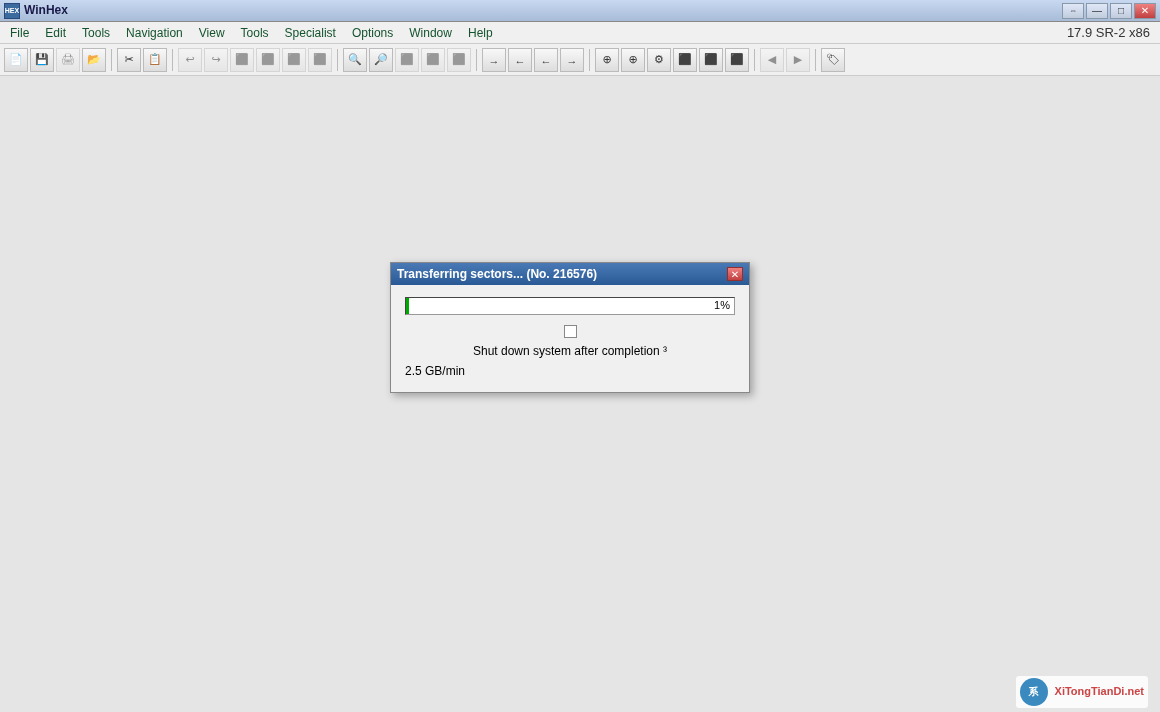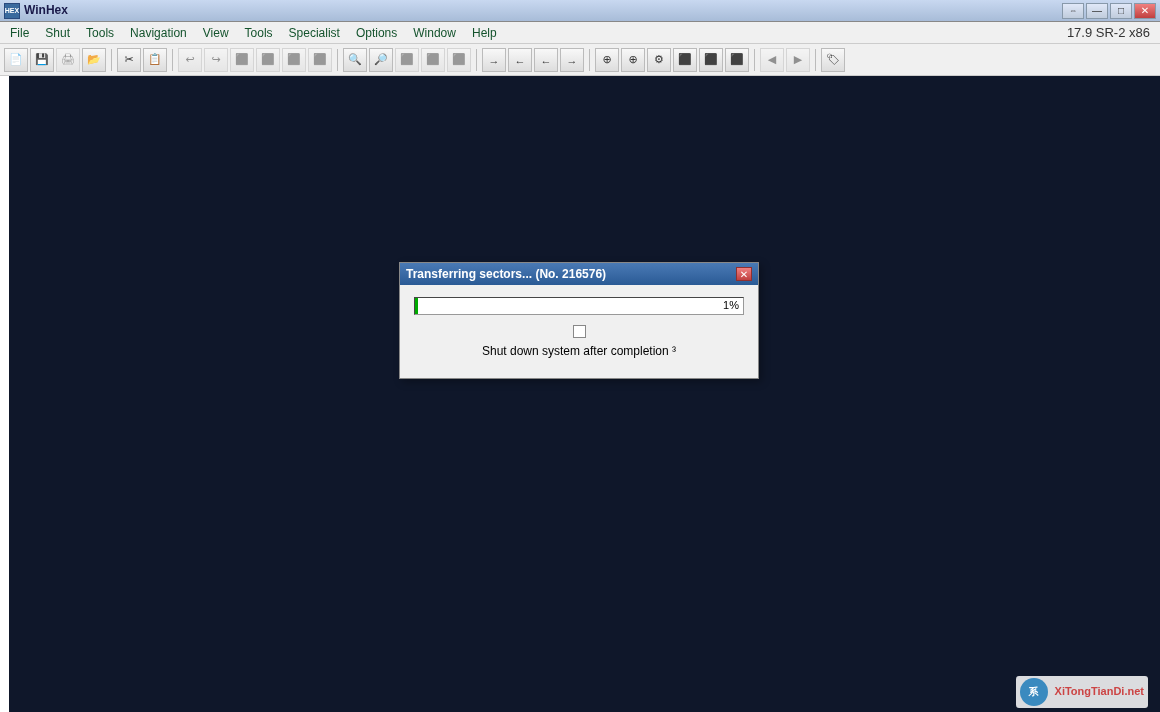--- a/index.html
+++ b/index.html
@@ -117,25 +117,24 @@
     }
     .tb-sep {
       width: 1px;
       height: 22px;
       background: #bbb;
       margin: 0 3px;
     }
 
     
     #main-area {
-      background: #0f172a;
+      background: #e5e5e5;
       flex: 1;
       position: relative;
       height: calc(712px - 22px - 22px - 32px);
-      margin-left: 9px;
     }
 
     
     #dialog {
       position: absolute;
       top: 186px;
       left: 390px;
       width: 360px;
       background: #f0f0f0;
       border: 1px solid #888;
@@ -258,21 +257,21 @@
       <span>□</span>
     </div>
     <div class="title-btn close-btn">
       <span>✕</span>
     </div>
   </div>
 </div>
 
 <div id="menubar">
   <span class="menu-item">File</span>
-  <span class="menu-item">Shut</span>
+  <span class="menu-item">Edit</span>
   <span class="menu-item">Tools</span>
   <span class="menu-item">Navigation</span>
   <span class="menu-item">View</span>
   <span class="menu-item">Tools</span>
   <span class="menu-item">Specialist</span>
   <span class="menu-item">Options</span>
   <span class="menu-item">Window</span>
   <span class="menu-item">Help</span>
   <span id="version-info">17.9 SR-2 x86</span>
 </div>
@@ -328,20 +327,21 @@
     </div>
     <div id="dialog-content">
       <div id="progress-container">
         <div id="progress-bar" style="width: 1%;"></div>
         <span id="progress-label">1%</span>
       </div>
       <div id="checkbox-row">
         <div id="shutdown-checkbox"></div>
         <span id="shutdown-label">Shut down system after completion ³</span>
       </div>
+      <div id="speed-label">2.5 GB/min</div>
     </div>
   </div>
 
   <div id="watermark">
     <span id="watermark-icon">系</span>
     <span>XiTongTianDi.net</span>
   </div>
 </div>
 
 </body></html>

